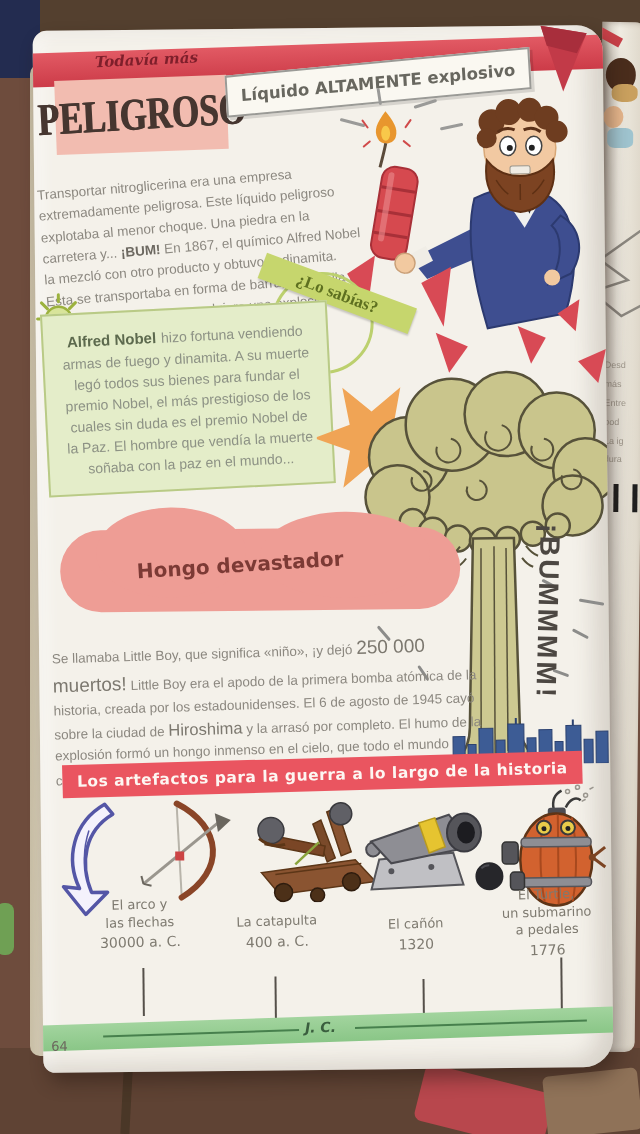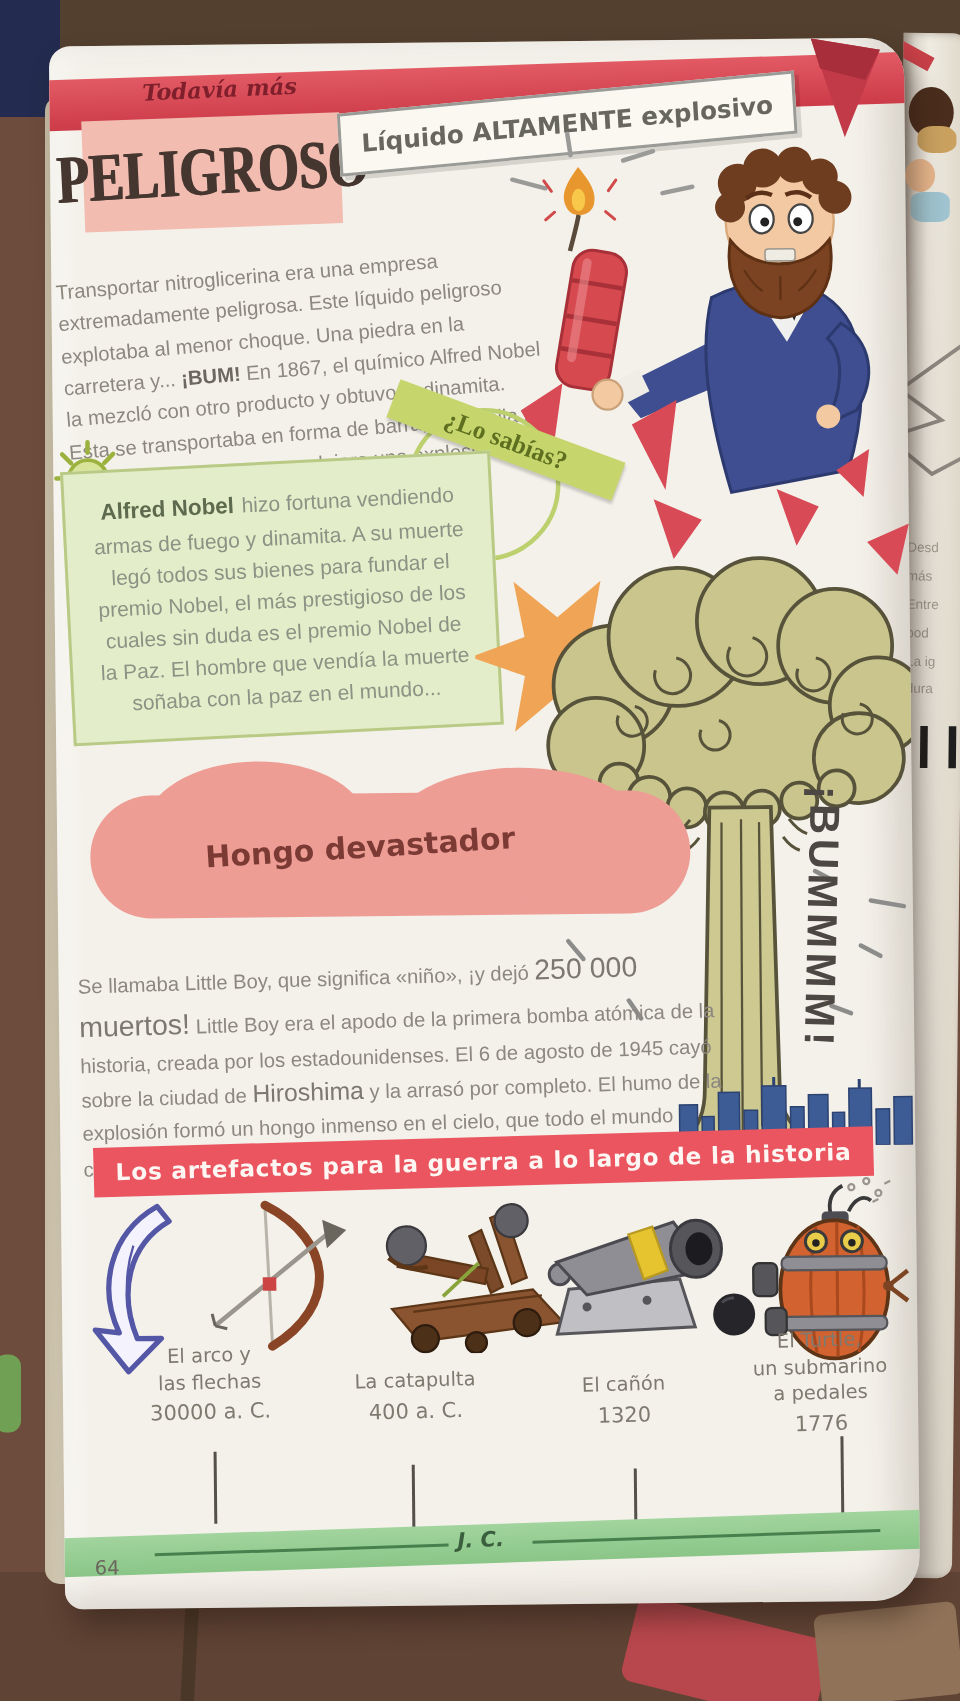--- a/index.html
+++ b/index.html
@@ -87,21 +87,21 @@
   .tl-label .nm{white-space:pre-line;}
   .tl-label .dt{font-size:14px;margin-top:2px;}
   .tick{position:absolute;width:2px;background:#55504a;}
   .band{position:absolute;left:-10px;top:988px;width:592px;height:26px;border-radius:6px;
     background:linear-gradient(180deg,#a2d49e,#8ac687);transform:rotate(-1.3deg);}
   .band .seg{position:absolute;top:12px;border-top:2px solid #47804d;}
   .band .seg1{left:70px;width:196px;}
   .band .seg2{left:322px;width:232px;}
   .band .era{position:absolute;left:272px;top:3px;font-family:"DejaVu Sans",sans-serif;
     font-weight:bold;font-style:italic;font-size:14px;color:#3a5e3e;}
-  .pageno{position:absolute;left:8px;top:1008px;font-size:13px;color:#6c675e;font-family:"DejaVu Sans",sans-serif;margin-left:12px;}
+  .pageno{position:absolute;left:8px;top:1008px;font-size:13px;color:#6c675e;font-family:"DejaVu Sans",sans-serif;}
   .illu{position:absolute;}
 </style>
 </head>
 <body>
 
 <div class="photo">
 
   <div class="bg-top"></div>
   <div class="bg-navy"></div>
   <div class="bg-bottom"></div>

